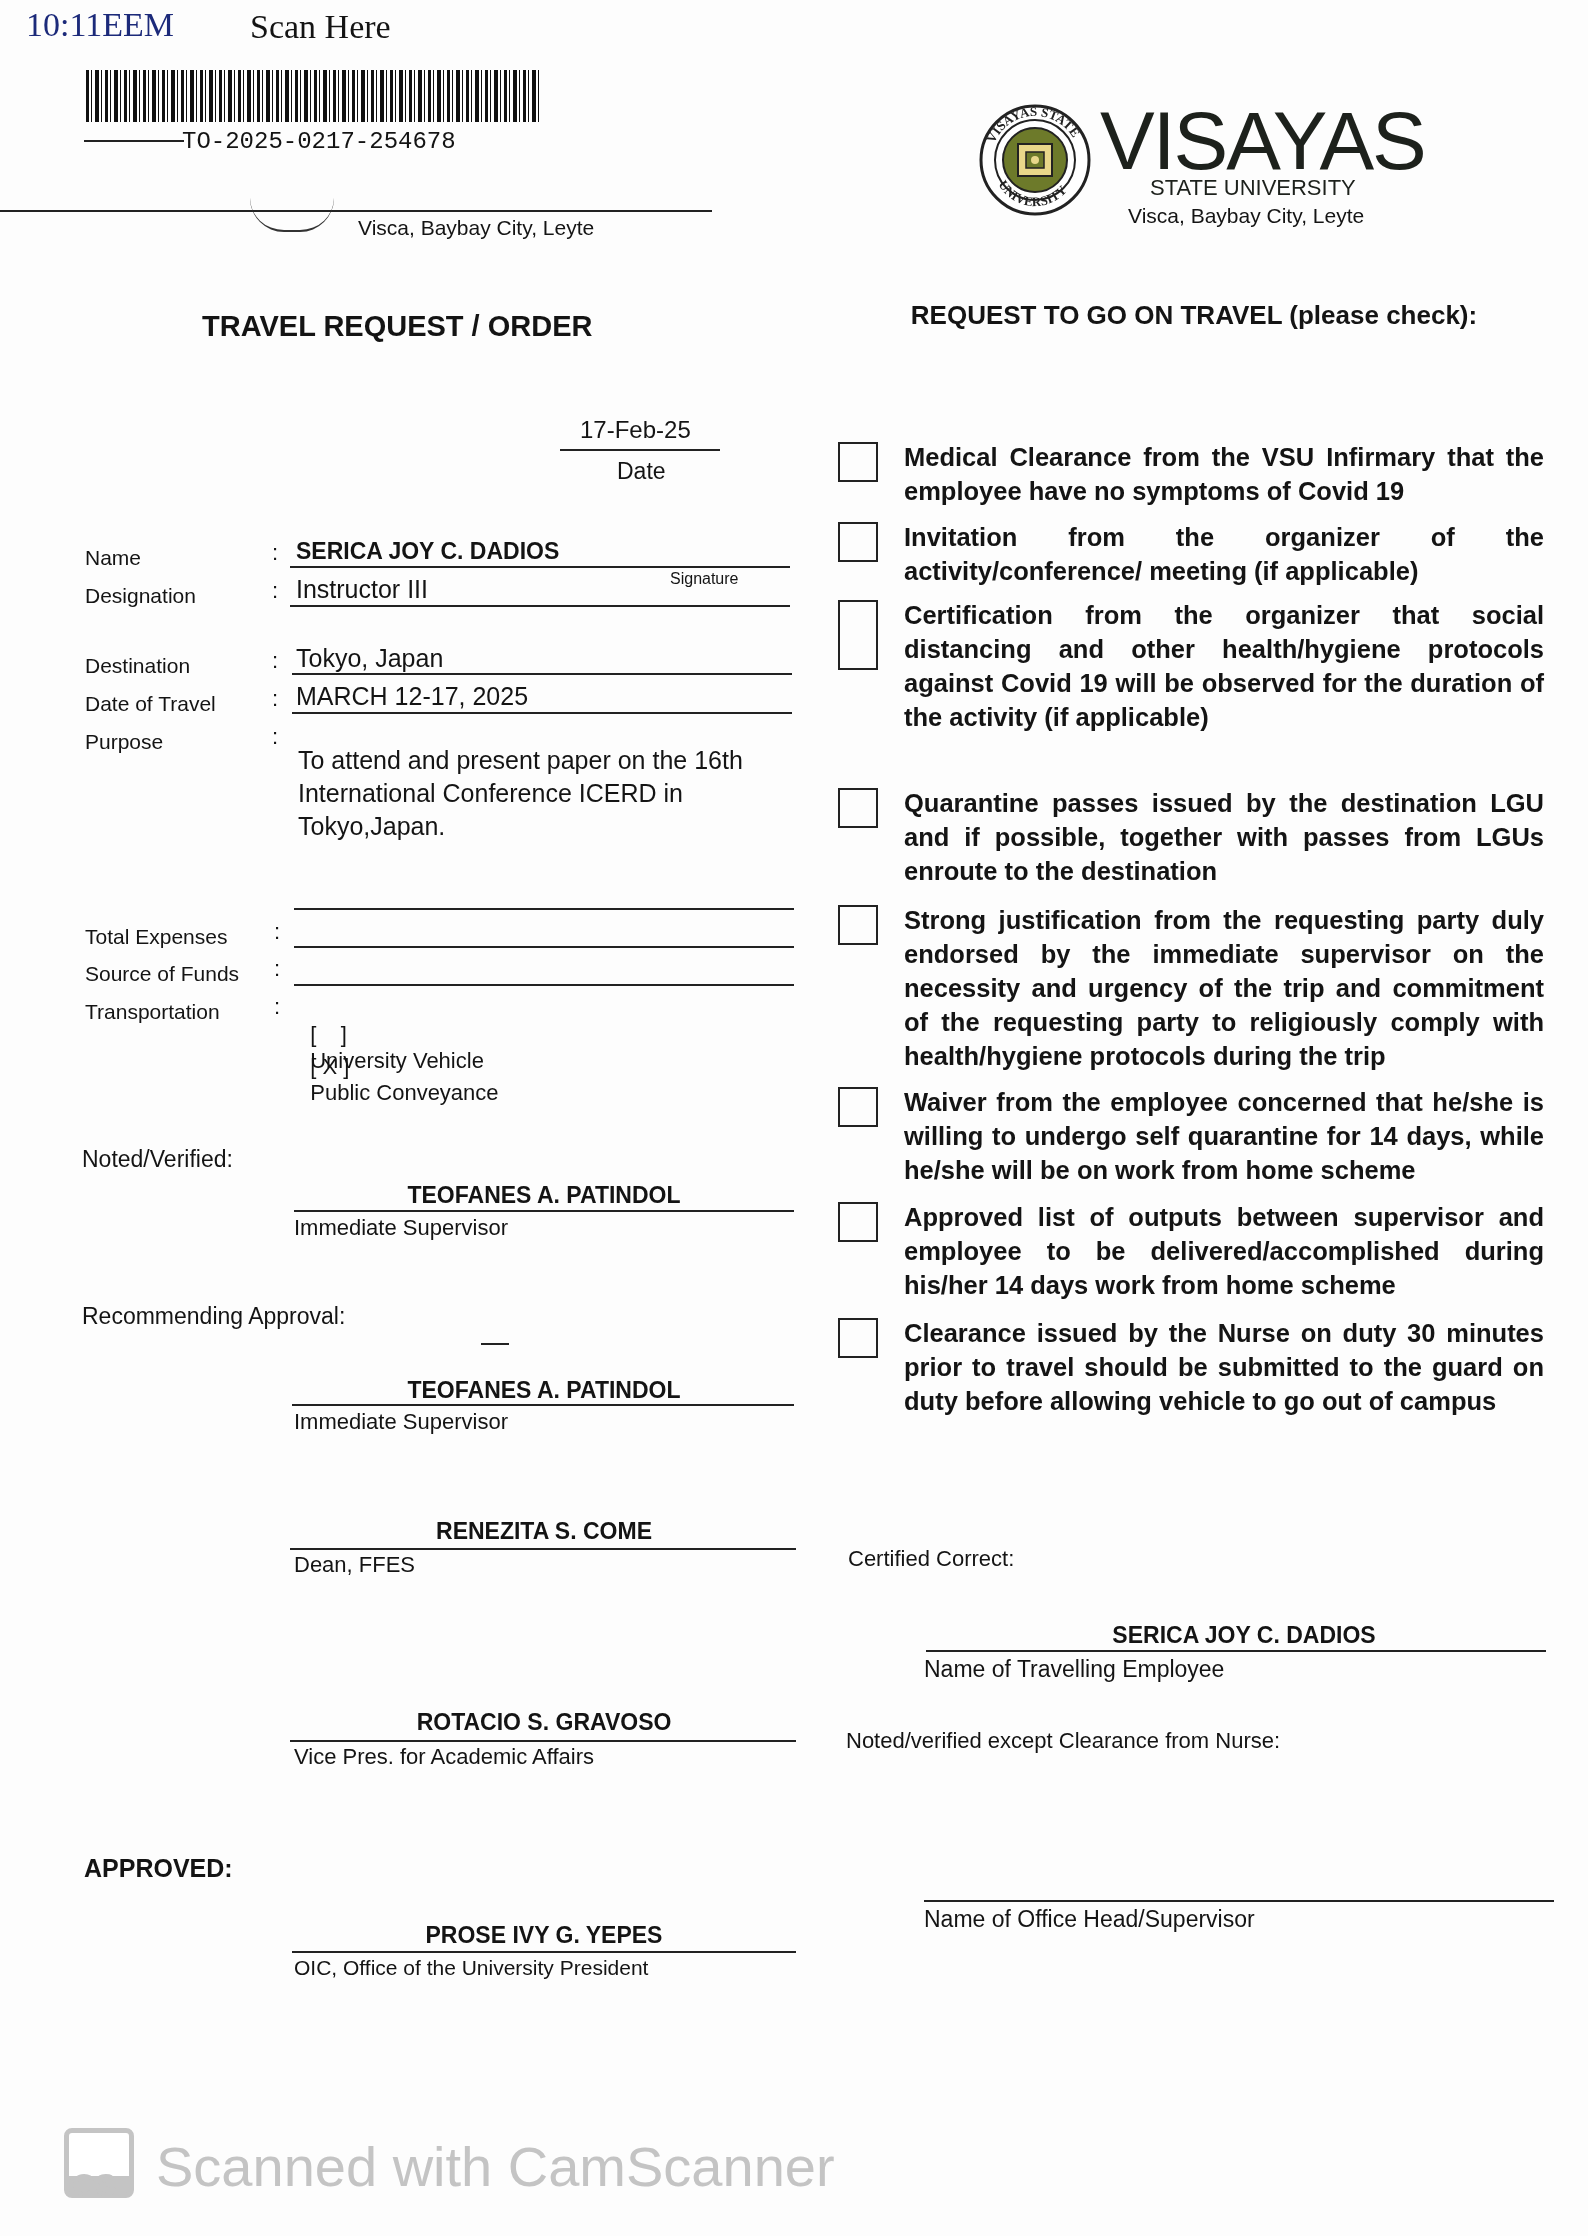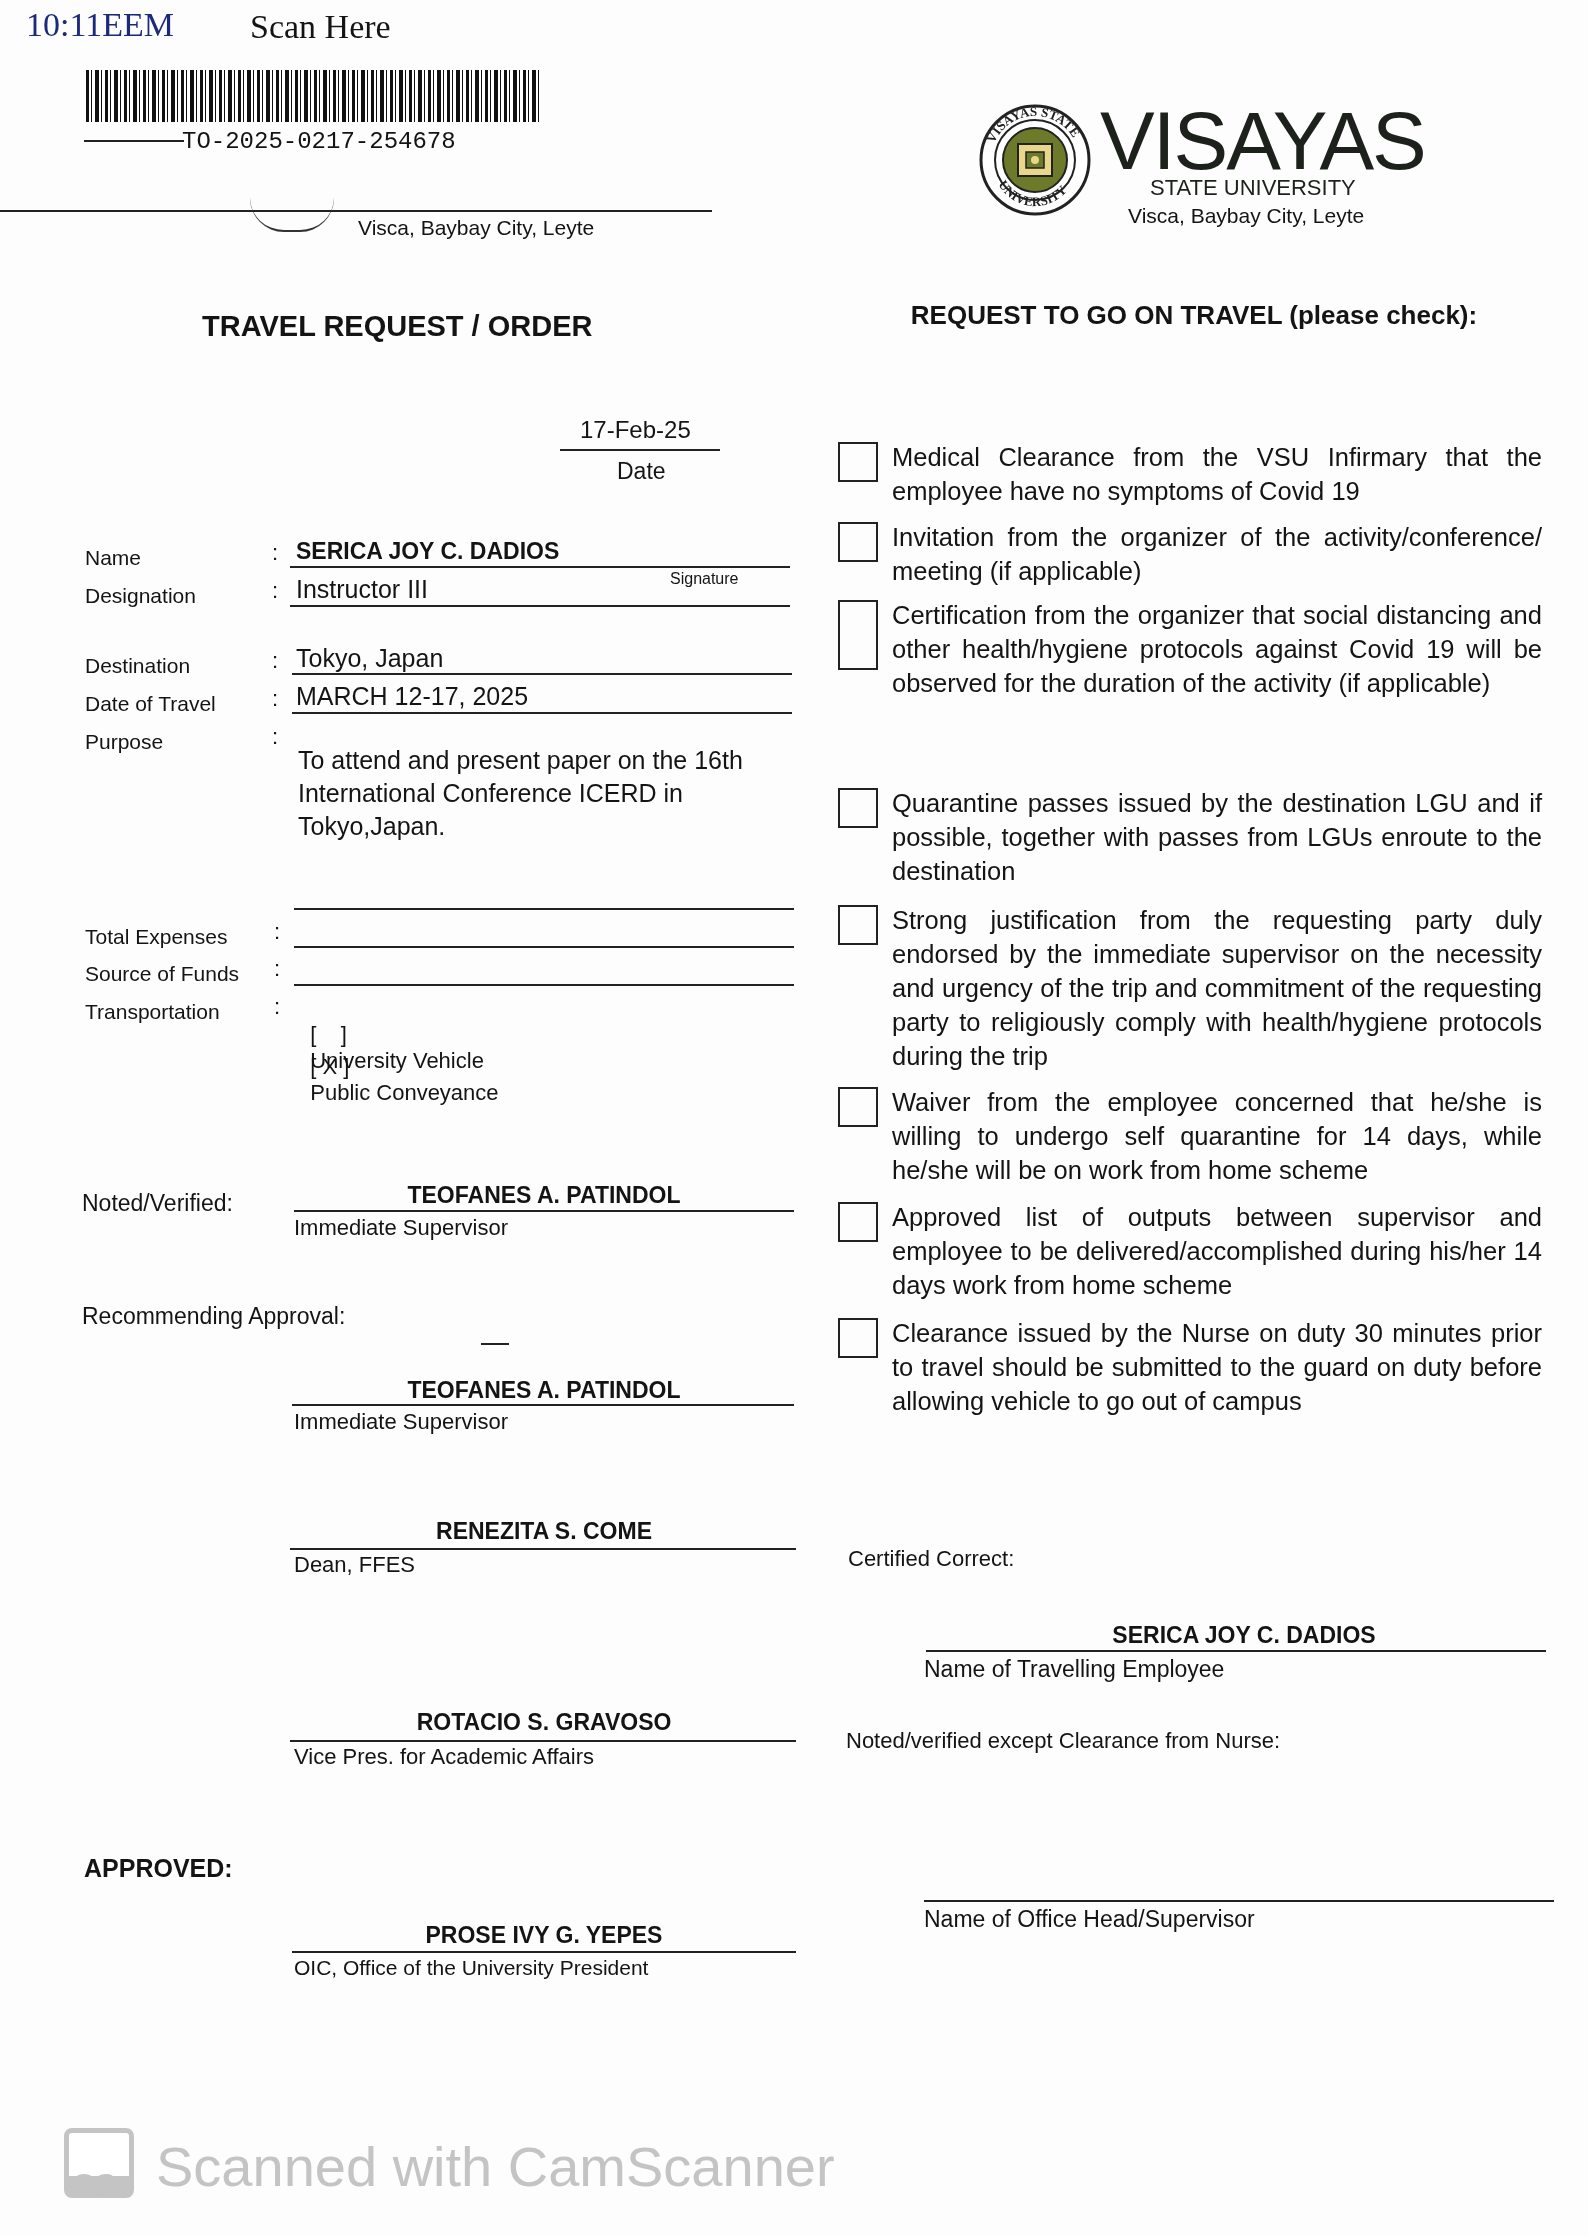--- a/index.html
+++ b/index.html
@@ -8,21 +8,21 @@
   .abs { position:absolute; }
   .label { font-size:21px; }
   .colon { font-size:22px; }
   .val { font-size:25px; }
   .hline { position:absolute; height:2px; background:#222; }
   .bold { font-weight:bold; }
   .sig-name { font-size:23px; font-weight:bold; text-align:center; }
   .sig-title { font-size:22px; }
   .check-item { position:absolute; left:838px; width:706px; display:flex; }
   .cbox { width:40px; height:40px; border:2.5px solid #222; flex:0 0 auto; margin-top:2px; box-sizing:border-box; }
-  .ctext { margin-left:14px; font-size:25.5px; line-height:34px; text-align:justify; width:650px; }
+  .ctext { margin-left:26px; font-size:25.5px; line-height:34px; text-align:justify; width:650px;font-weight:bold; }
   .hw { font-family:"Liberation Serif", serif; color:#1c2a7a; }
 </style>
 </head>
 <body>
 
 <div class="abs hw" style="left:26px; top:6px; font-size:34px;">10:11EEM</div>
 <div class="abs" style="left:250px; top:8px; font-family:Liberation Serif, serif; font-size:34px;">Scan Here</div>
 
 <div class="abs" style="left:86px; top:70px; width:454px; height:52px;
             background:repeating-linear-gradient(90deg,#111 0 3px,#fff 3px 5px,#111 5px 6px,#fff 6px 9px,#111 9px 13px,#fff 13px 15px,#111 15px 16px,#fff 16px 19px);"></div>
@@ -101,21 +101,21 @@
 <div class="abs colon" style="left:274px; top:994px;">:</div>
 <div class="abs" style="left:298px; top:996px; font-size:22px; white-space:pre;">
   <span>[    ]</span>
   <span>University Vehicle</span>
 </div>
 <div class="abs" style="left:298px; top:1028px; font-size:22px; white-space:pre;">
   <span>[ X ]</span>
   <span>Public Conveyance</span>
 </div>
 
-<div class="abs" style="left:82px; top:1146px; font-size:23px;margin-top:44px;">Noted/Verified:</div>
+<div class="abs" style="left:82px; top:1146px; font-size:23px;">Noted/Verified:</div>
 <div class="abs sig-name" style="left:294px; top:1182px; width:500px;">TEOFANES A. PATINDOL</div>
 <div class="hline" style="left:294px; top:1210px; width:500px;"></div>
 <div class="abs sig-title" style="left:294px; top:1215px; width:500px;">Immediate Supervisor</div>
 
 <div class="abs" style="left:82px; top:1303px; font-size:23px;">Recommending Approval:</div>
 <div class="abs" style="left:481px; top:1343px; width:28px; height:2px; background:#222;"></div>
 
 <div class="abs sig-name" style="left:294px; top:1377px; width:500px;">TEOFANES A. PATINDOL</div>
 <div class="hline" style="left:292px; top:1404px; width:502px;"></div>
 <div class="abs sig-title" style="left:294px; top:1409px; width:500px;">Immediate Supervisor</div>

